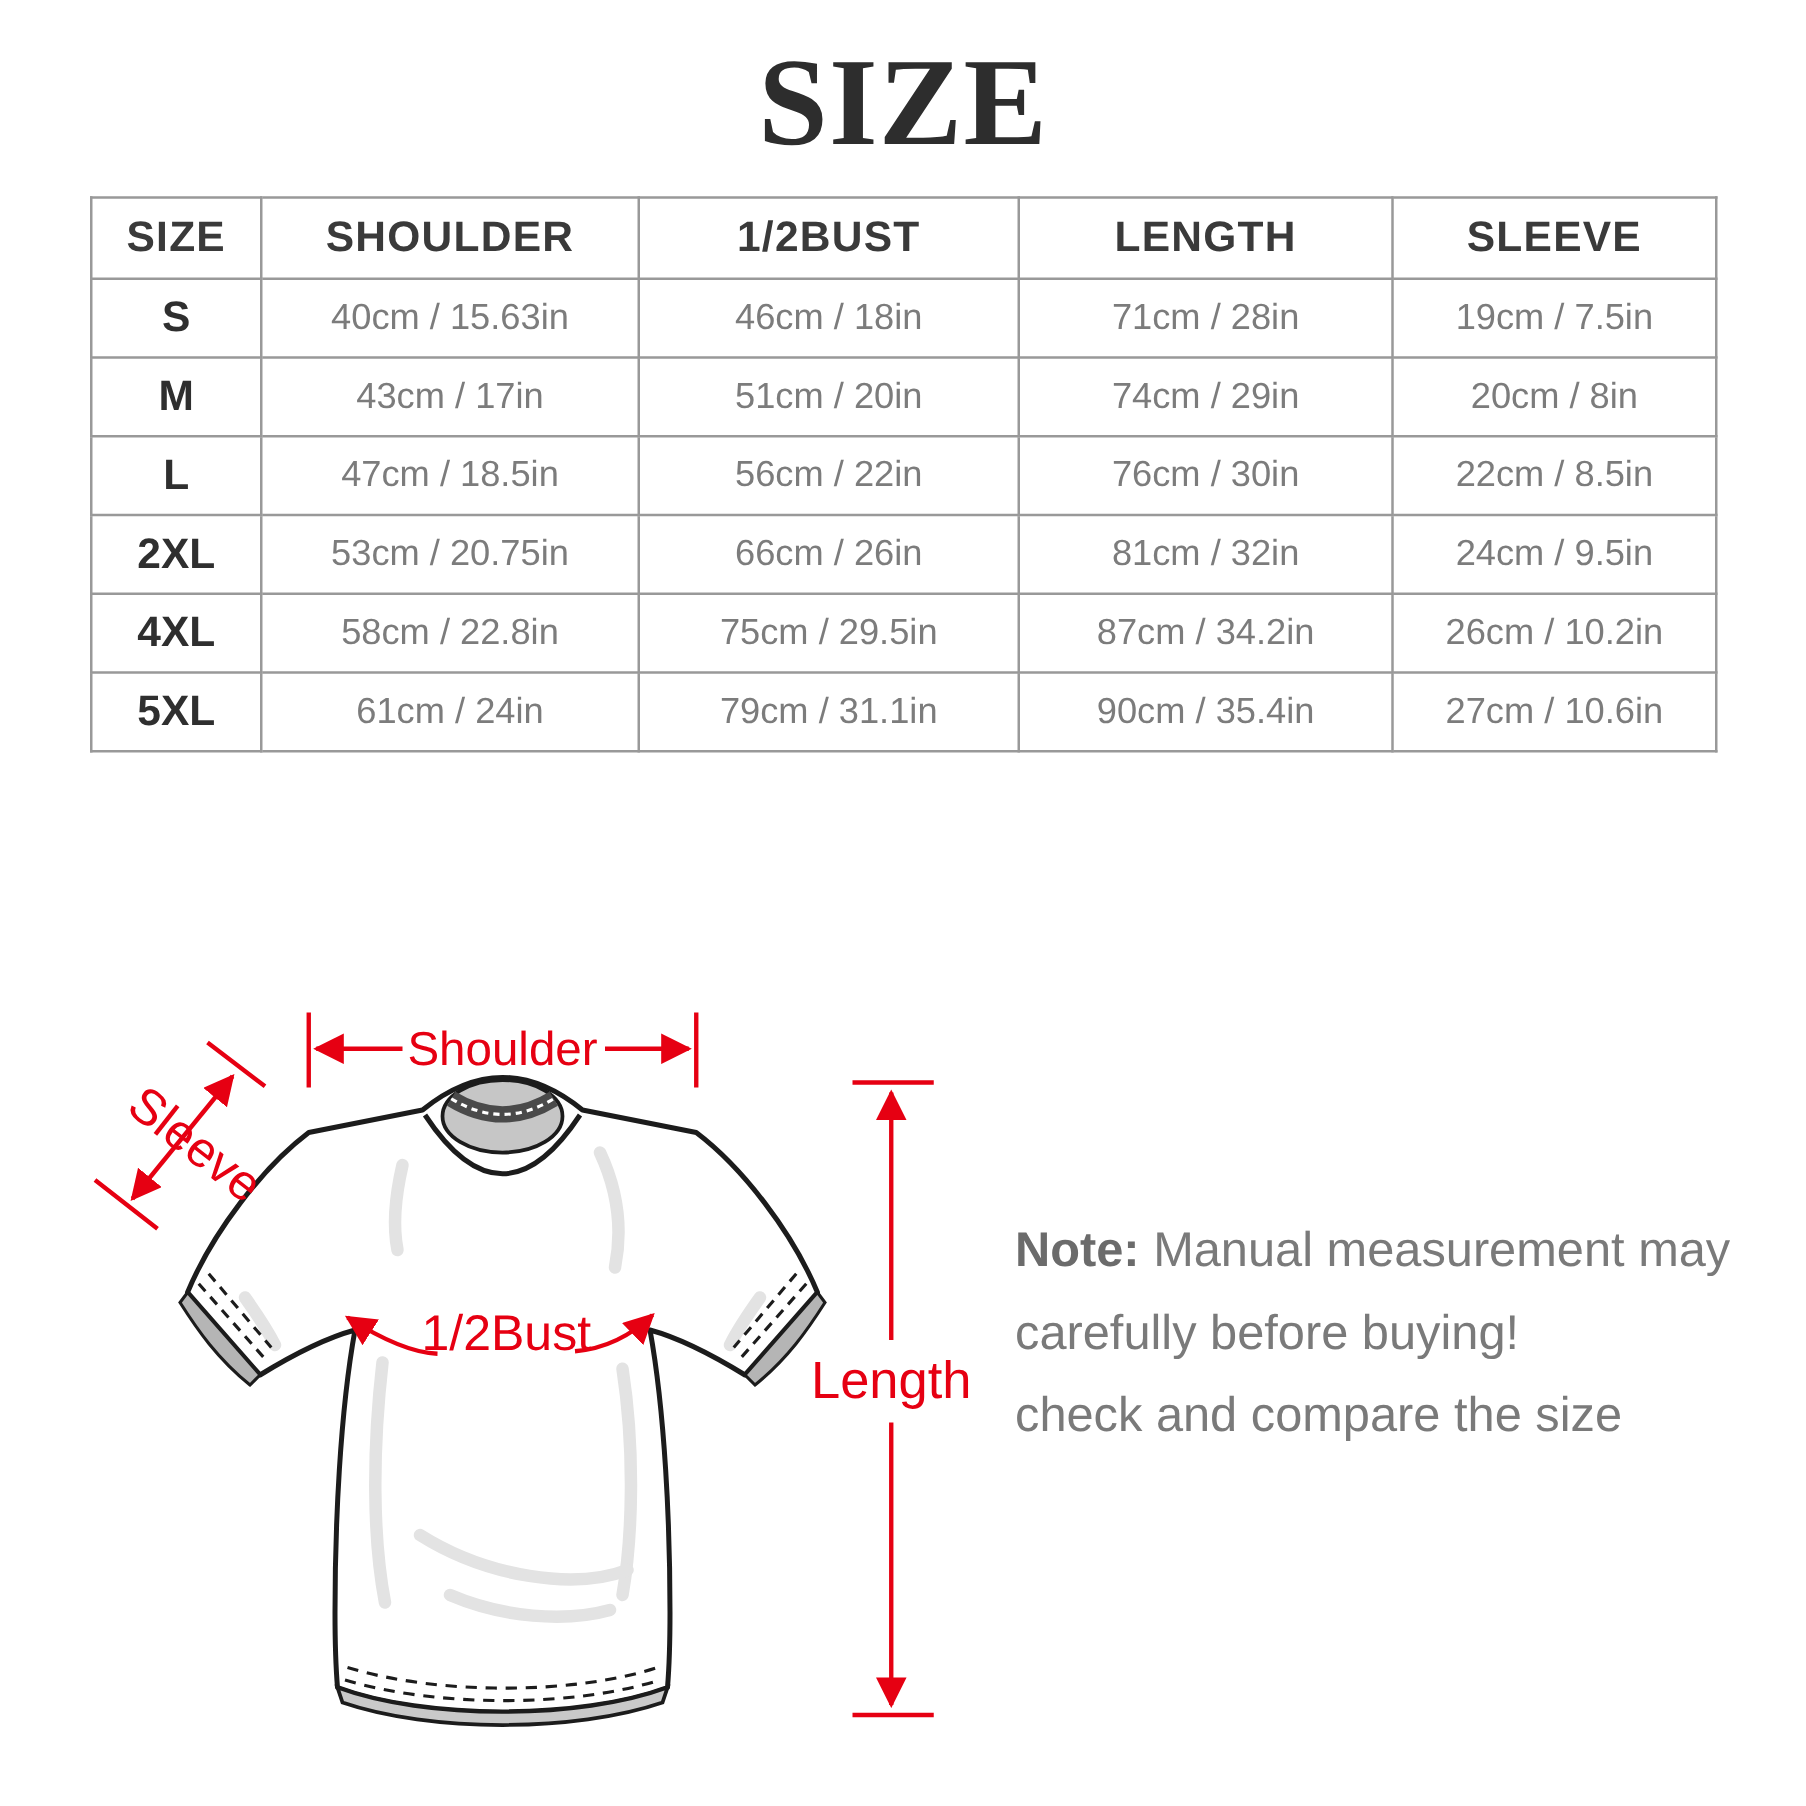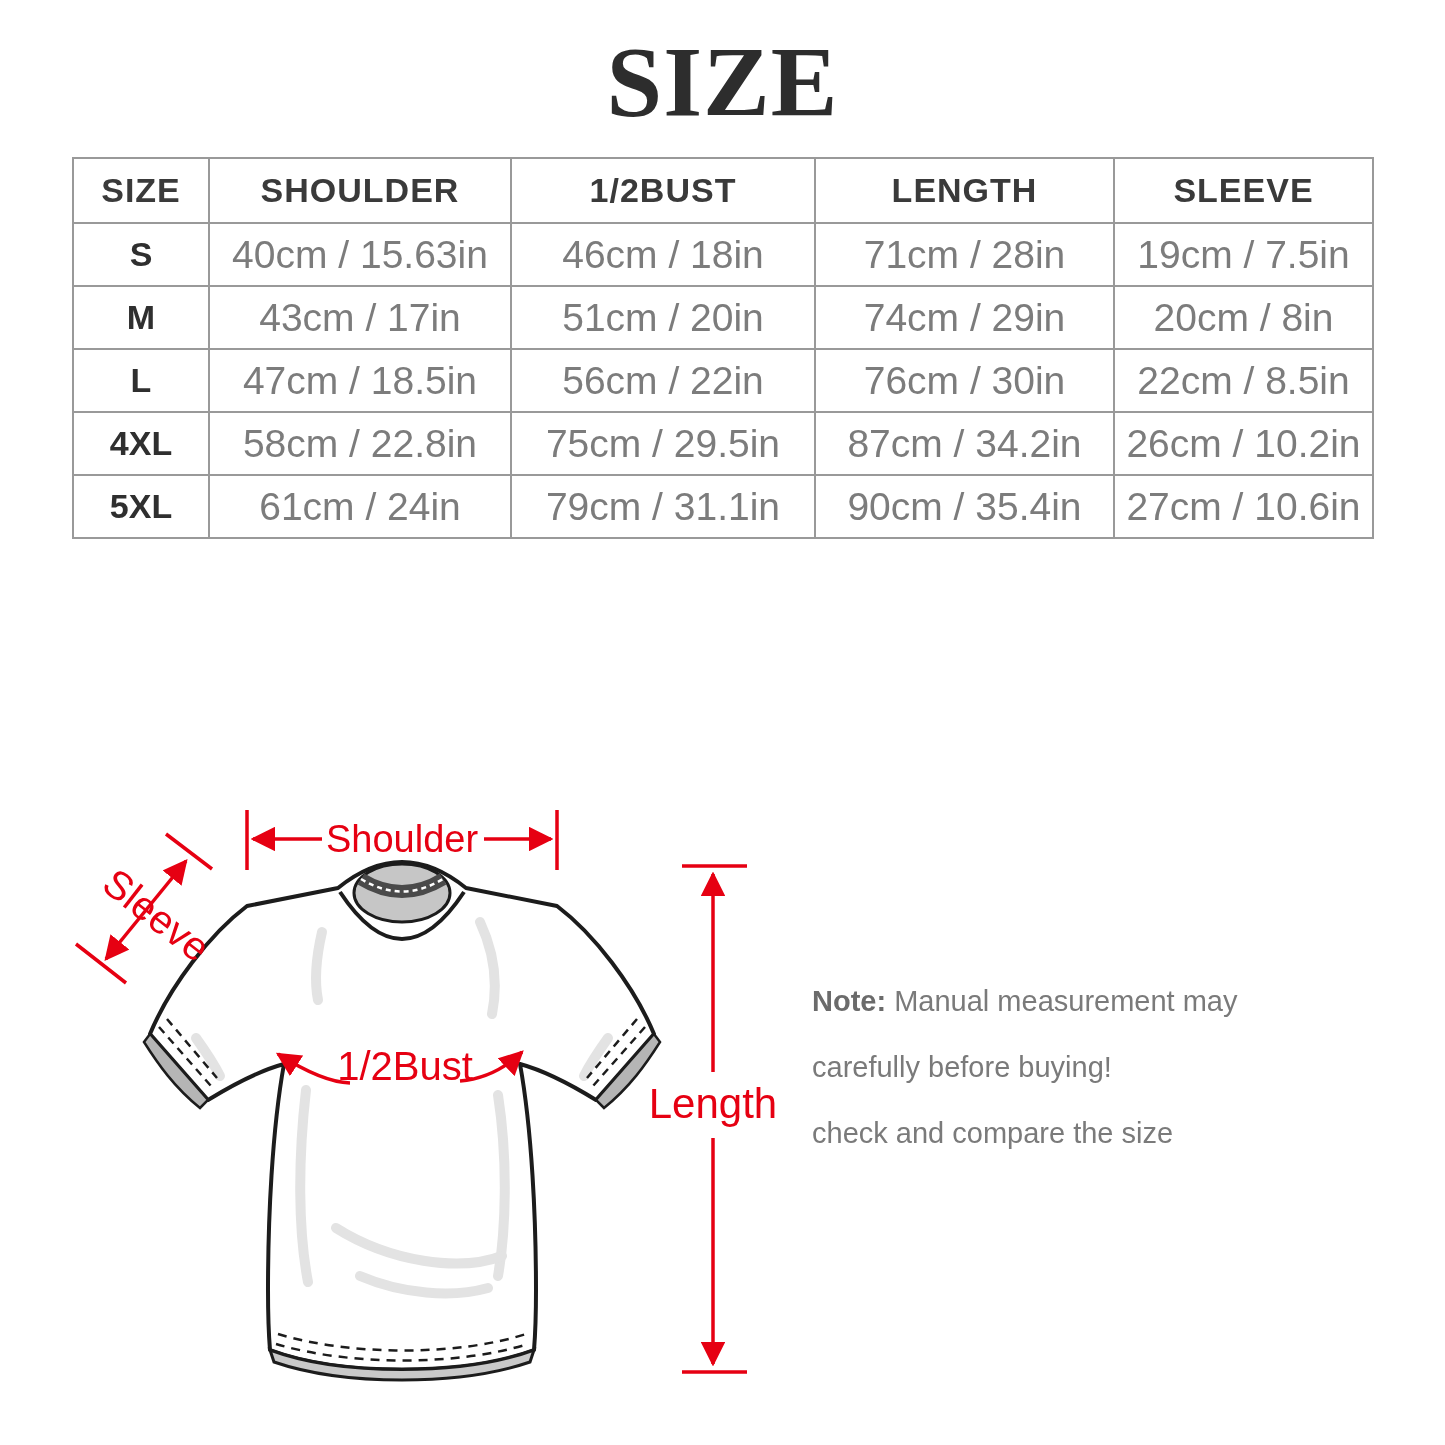--- a/index.html
+++ b/index.html
@@ -10,30 +10,30 @@
   #title{position:absolute;left:0;top:30px;width:1445px;text-align:center;
          font-family:"Liberation Serif",serif;font-weight:bold;font-size:100px;
          line-height:104px;color:#2d2d2d;letter-spacing:1px;}
 
   
   #size-table{position:absolute;left:72px;top:157px;width:1300px;
               border-collapse:collapse;table-layout:fixed;}
   #size-table th,#size-table td{border:2px solid #999999;text-align:center;
               vertical-align:middle;padding:0;overflow:hidden;white-space:nowrap;}
   #size-table th{height:63px;font-size:34px;font-weight:bold;color:#3a3a3a;letter-spacing:1px;}
-  #size-table td{height:61px;font-size:39px;font-weight:normal;color:#7c7c7c;}
+  #size-table td{height:61px;font-size:29px;font-weight:normal;color:#7c7c7c;}
   #size-table td.size-col{font-size:34px;font-weight:bold;color:#2f2f2f;}
 
   
   #diagram{position:absolute;left:60px;top:790px;width:760px;height:620px;}
   #diagram text{font-family:"Liberation Sans",sans-serif;}
 
   
   #note{position:absolute;left:812px;top:968px;width:600px;
-        font-size:29px;line-height:66px;color:#7a7a7a;}
+        font-size:39px;line-height:66px;color:#7a7a7a;}
   #note .note-bold{font-weight:bold;color:#6b6b6b;}
 </style>
 </head>
 <body>
 
 <div id="page">
 
   <div id="title">SIZE</div>
 
   <table id="size-table">
@@ -67,20 +67,27 @@
           <td>51cm / 20in</td>
           <td>74cm / 29in</td>
           <td>20cm / 8in</td>
         </tr>
         <tr>
           <td class="size-col">L</td>
           <td>47cm / 18.5in</td>
           <td>56cm / 22in</td>
           <td>76cm / 30in</td>
           <td>22cm / 8.5in</td>
+        </tr>
+        <tr>
+          <td class="size-col">2XL</td>
+          <td>53cm / 20.75in</td>
+          <td>66cm / 26in</td>
+          <td>81cm / 32in</td>
+          <td>24cm / 9.5in</td>
         </tr>
         <tr>
           <td class="size-col">4XL</td>
           <td>58cm / 22.8in</td>
           <td>75cm / 29.5in</td>
           <td>87cm / 34.2in</td>
           <td>26cm / 10.2in</td>
         </tr>
         <tr>
           <td class="size-col">5XL</td>

